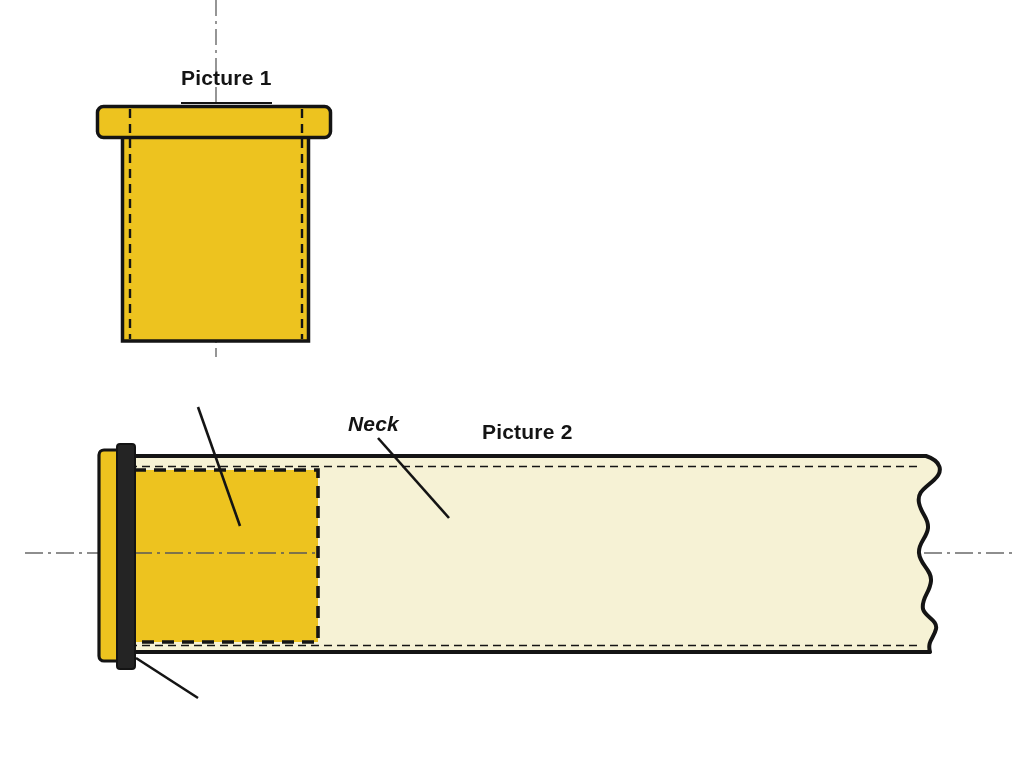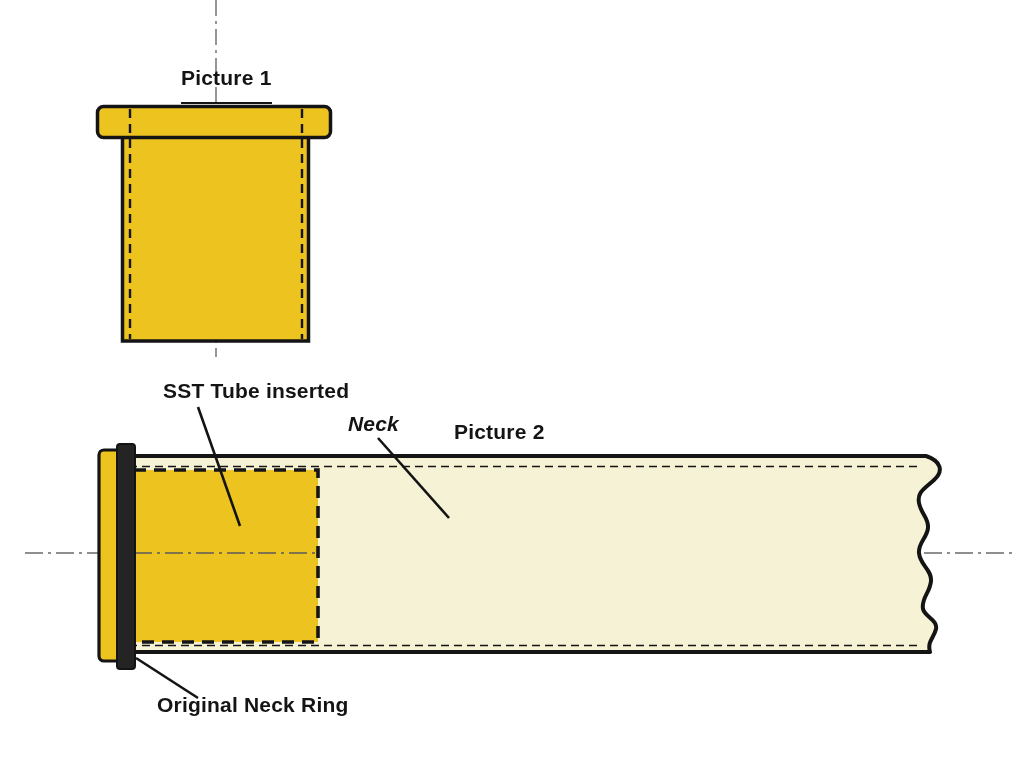--- a/index.html
+++ b/index.html
@@ -72,20 +72,18 @@
 
     <rect x="117" y="444" width="18" height="225" rx="3" fill="#242424" stroke="#141414" stroke-width="2"></rect>
 
     <line x1="198" y1="407" x2="240" y2="526" stroke="#141414" stroke-width="2.6"></line>
     <line x1="378" y1="438" x2="449" y2="518" stroke="#141414" stroke-width="2.6"></line>
     <line x1="136" y1="658" x2="198" y2="698" stroke="#141414" stroke-width="2.6"></line>
   </svg>
 
   <div class="label underlined" style="left:181px;top:66px;">Picture 1</div>
 
-  <div class="label" style="left:163px;top:379px;">SST Tube inserted</div>
 
   <div class="label" style="left:348px;top:412px;font-style:italic;">Neck</div>
 
-  <div class="label underlined" style="left:454px;top:420px;text-align:center;">Picture 2</div>
+  <div class="label underlined" style="left:482px;top:420px;text-align:center;">Picture 2</div>
 
-  <div class="label" style="left:157px;top:693px;">Original Neck Ring</div>
 </div>
 
 </body></html>

